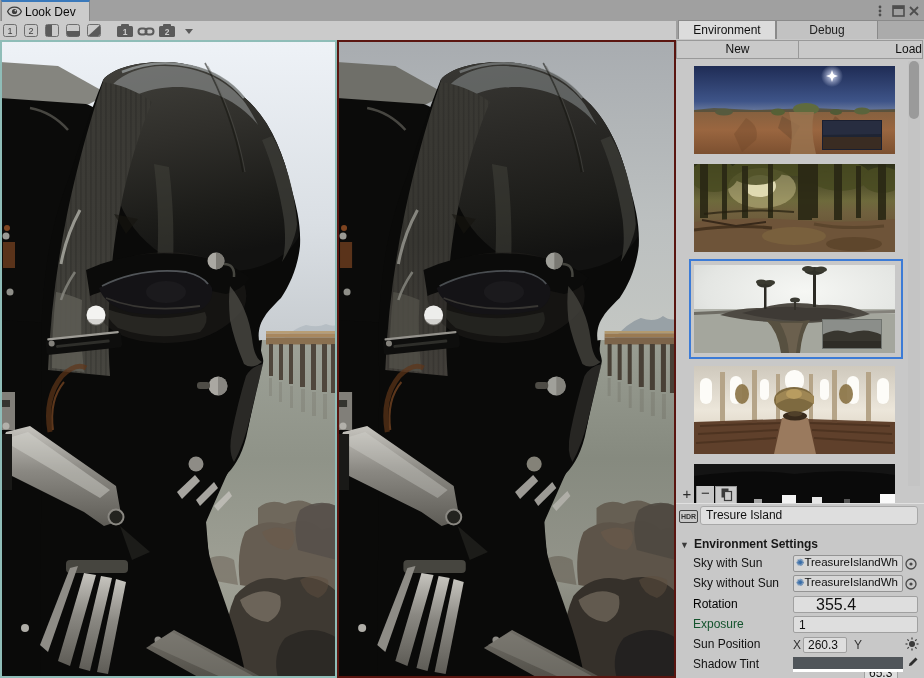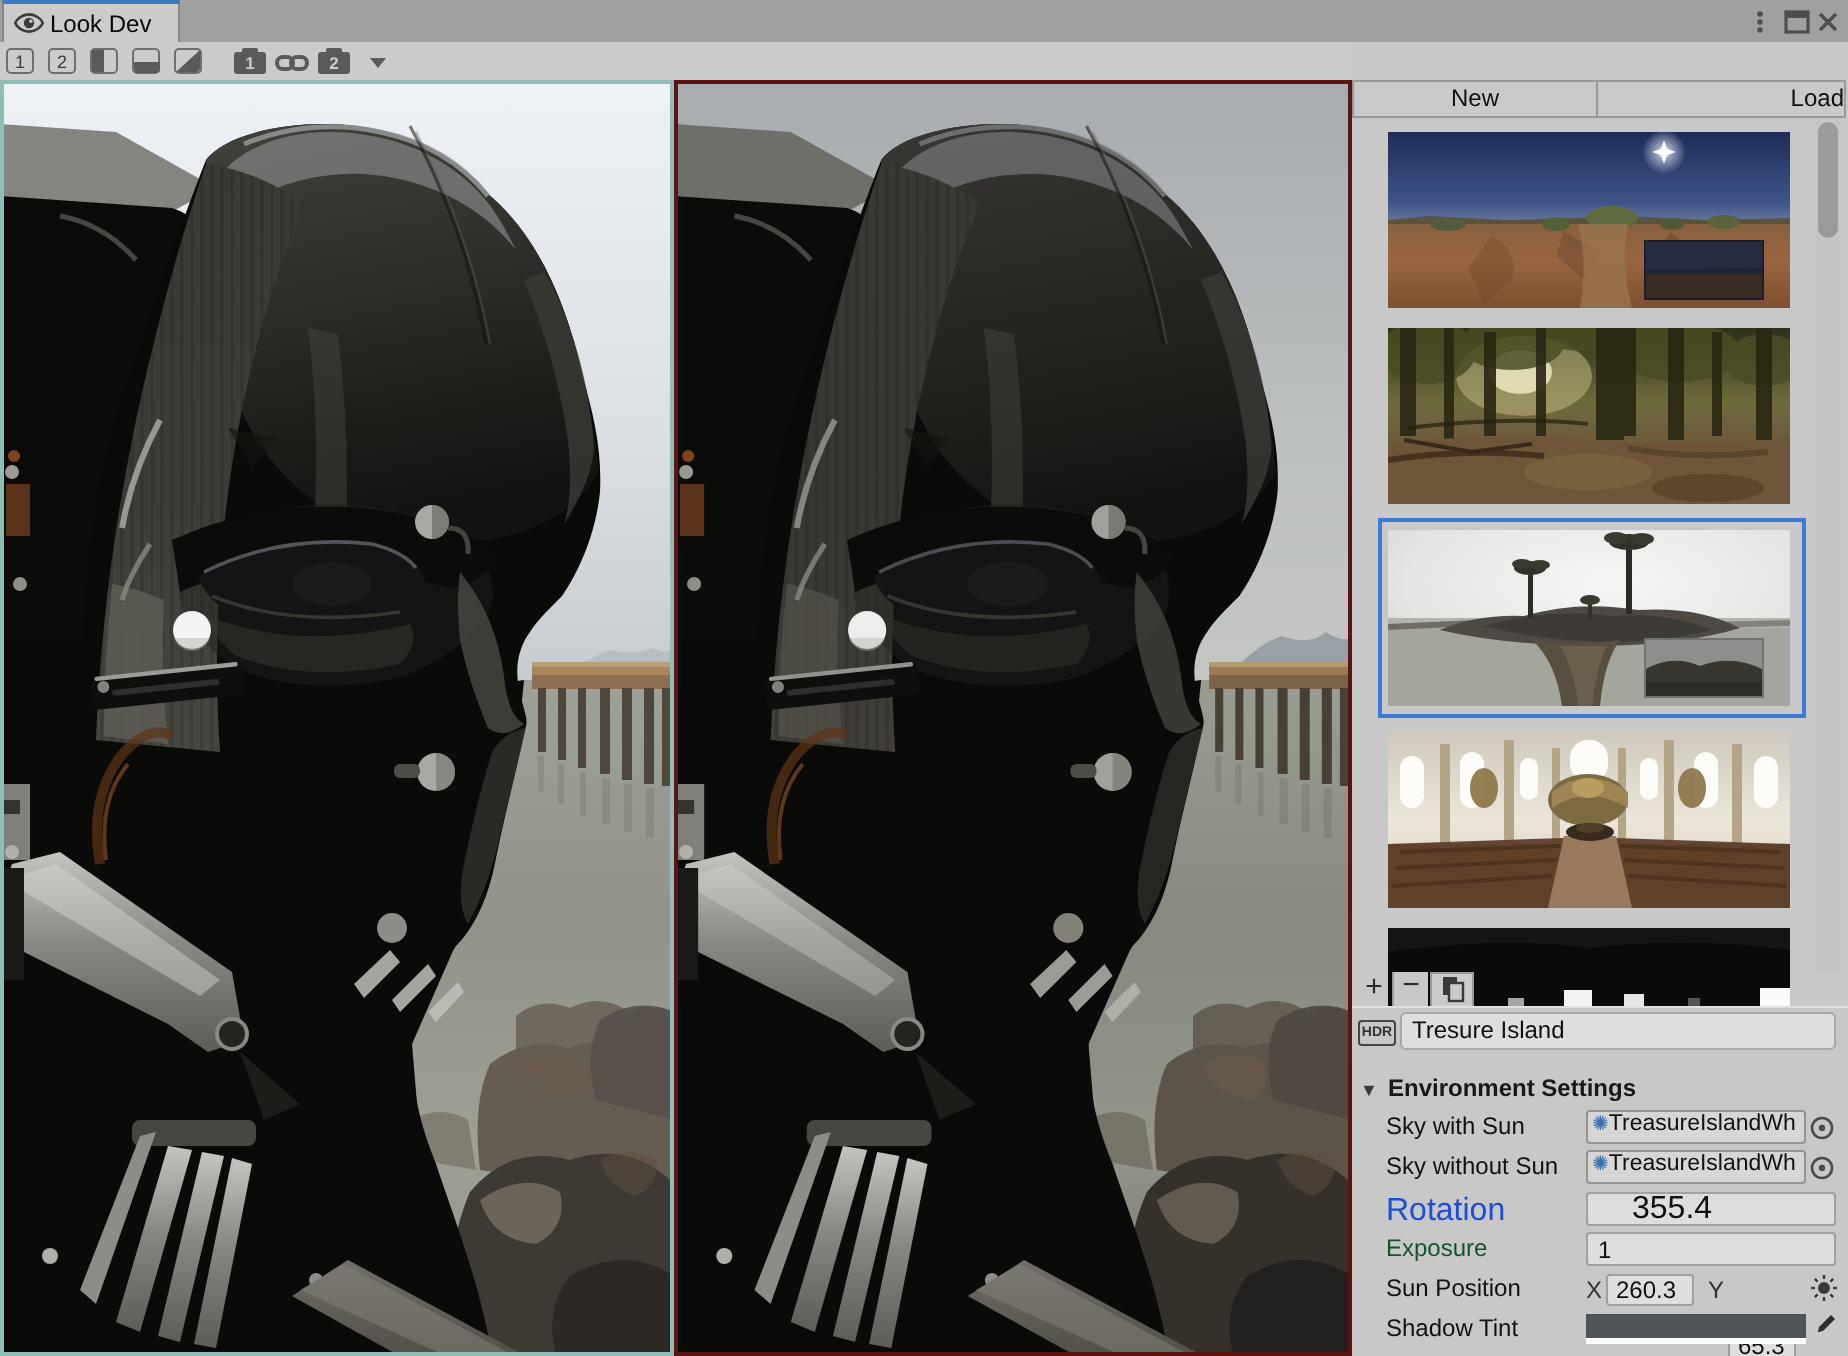--- a/index.html
+++ b/index.html
@@ -398,20 +398,25 @@
 
 <path d="M146,608 L174,590 L300,658 L292,678 L268,676 Z" fill="url(#Rarm)"></path>
 <path d="M150,605 L172,592 L294,658 L287,667 Z" fill="#84817a" opacity="0.5"></path>
 
 </svg></div>
 <div class="abs" style="left:0;top:0;width:337px;height:638px;border:2px solid #8fbdb8;"></div>
 <div class="abs" style="left:337px;top:0;width:339px;height:638px;border:2px solid #5a1510;"></div>
 </div>
 <div class="abs" style="left:676px;top:0;width:248px;height:678px;background:#c8c8c8;">
   <div class="abs" style="left:0;top:0;width:248px;height:21px;background:#a0a0a0;"></div>
+  <div class="abs" style="left:0;top:20px;width:248px;height:19px;background:#a0a0a0;">
+    <div class="abs" style="left:2px;top:0;width:98px;height:19px;background:#dcdcdc;border:1px solid #8a8a8a;border-bottom:none;text-align:center;line-height:18px;font-size:12px;">Environment</div>
+    <div class="abs" style="left:100px;top:0;width:102px;height:19px;background:#c2c2c2;border:1px solid #8a8a8a;border-bottom:none;text-align:center;line-height:18px;font-size:12px;color:#202020;">Debug</div>
+    <div class="abs" style="left:202px;top:0;width:46px;height:19px;background:#ababab;border-top:1px solid #8a8a8a;"></div>
+  </div>
   <div class="abs" style="left:0;top:39px;width:248px;height:21px;background:#c8c8c8;">
     <div class="abs" style="left:0px;top:1px;width:123px;height:19px;background:#c9c9c9;border:1px solid #999;text-align:center;line-height:17px;font-size:12px;">New</div>
     <div class="abs" style="left:123px;top:1px;width:124px;height:19px;background:#c9c9c9;border:1px solid #999;border-left:none;text-align:right;line-height:17px;font-size:12px;">Load</div>
   </div>
   <div class="abs" style="left:18px;top:66px;"><svg width="201" height="88" viewBox="0 0 201 88">
 <defs>
           <linearGradient id="dsk" x1="0" y1="0" x2="0" y2="1">
 <stop offset="0" stop-color="#1f2c55"></stop>
             <stop offset="0.75" stop-color="#3e5488"></stop>
             <stop offset="1" stop-color="#707fa0"></stop>
@@ -599,21 +604,21 @@
   <div class="abs" style="left:228px;top:556px;width:14px;height:15px;"><svg width="14" height="15">
         <circle cx="7" cy="8" r="5" fill="none" stroke="#4a4a4a" stroke-width="1.3"></circle>
         <circle cx="7" cy="8" r="1.6" fill="#4a4a4a"></circle>
       </svg></div>
   <div class="abs" style="left:17px;top:576px;font-size:12px;color:#111;">Sky without Sun</div>
   <div class="abs" style="left:117px;top:575px;width:110px;height:17px;background:#d6d6d6;border:1px solid #949494;border-radius:2px;overflow:hidden;white-space:nowrap;"><span style="color:#3a6ea8;font-size:10px;margin-left:2px;">✺</span><span style="font-size:11.5px;">TreasureIslandWh</span></div>
   <div class="abs" style="left:228px;top:576px;width:14px;height:15px;"><svg width="14" height="15">
         <circle cx="7" cy="8" r="5" fill="none" stroke="#4a4a4a" stroke-width="1.3"></circle>
         <circle cx="7" cy="8" r="1.6" fill="#4a4a4a"></circle>
       </svg></div>
-  <div class="abs" style="left:17px;top:597px;font-size:16px;color:#1d4ed8;">Rotation</div>
+  <div class="abs" style="left:17px;top:597px;font-size:12px;color:#000000;">Rotation</div>
   <div class="abs" style="left:117px;top:596px;width:125px;height:17px;background:#dedede;border:1px solid #a0a0a0;border-radius:2px;padding-left:22px;line-height:16px;font-size:16px;">355.4</div>
   <div class="abs" style="left:17px;top:617px;font-size:12px;color:#14532d;">Exposure</div>
   <div class="abs" style="left:117px;top:616px;width:125px;height:17px;background:#dedede;border:1px solid #a0a0a0;border-radius:2px;padding-left:5px;line-height:16px;font-size:12px;">1</div>
   <div class="abs" style="left:17px;top:637px;font-size:12px;color:#111;">Sun Position</div>
   <div class="abs" style="left:117px;top:638px;font-size:12px;color:#333;">X</div>
   <div class="abs" style="left:127px;top:637px;width:44px;height:16px;background:#dedede;border:1px solid #a0a0a0;border-radius:2px;padding-left:4px;line-height:15px;font-size:12px;">260.3</div>
   <div class="abs" style="left:178px;top:638px;font-size:12px;color:#333;">Y</div>
   <div class="abs" style="left:188px;top:665px;width:34px;height:16px;background:#dedede;border:1px solid #a0a0a0;border-radius:2px;padding-left:4px;line-height:15px;font-size:12px;">65.3</div>
   <div class="abs" style="left:229px;top:637px;width:14px;height:14px;"><svg width="14" height="14">
         <circle cx="7" cy="7" r="3" fill="#3a3a3a"></circle>

